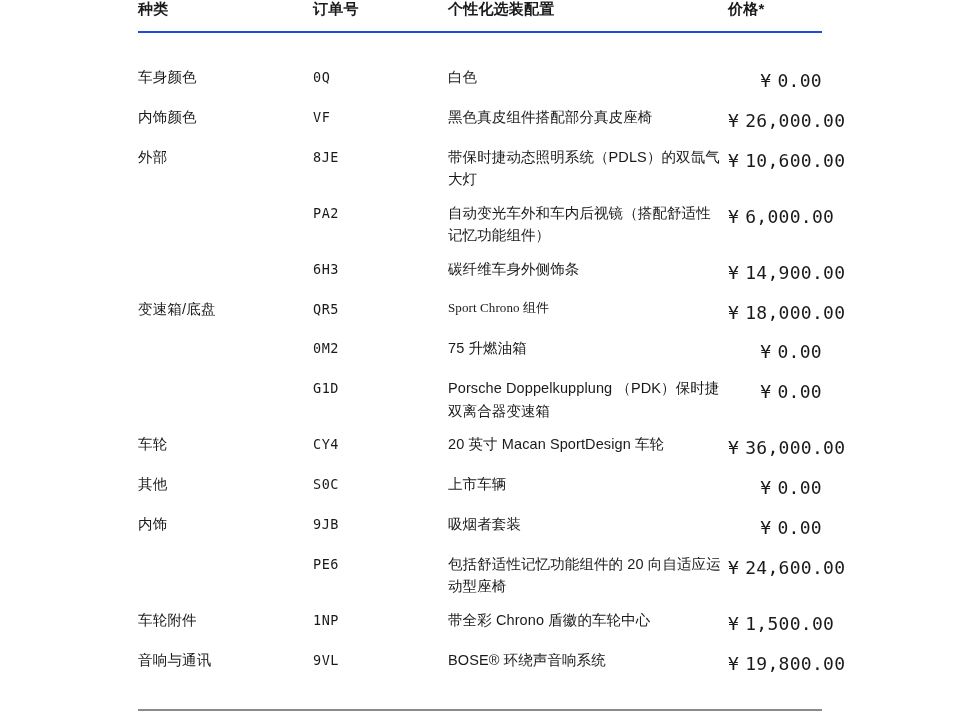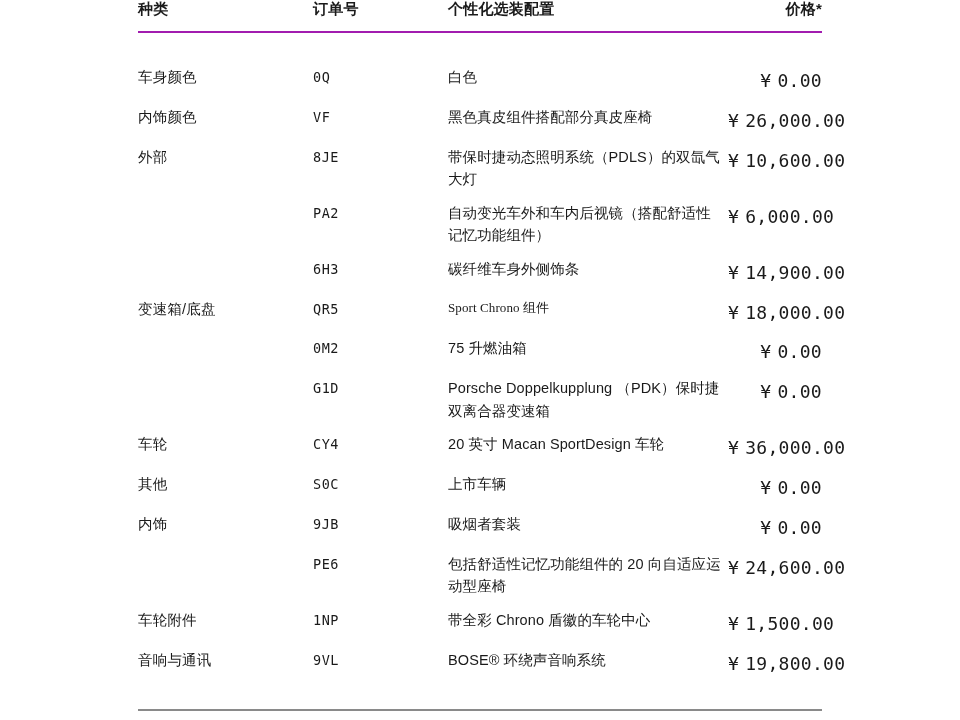--- a/index.html
+++ b/index.html
@@ -34,24 +34,23 @@
 
   thead th {
     font-size: 15px;
     font-weight: bold;
     text-align: left;
     padding: 0 0 12px 0;
     vertical-align: top;
     letter-spacing: 0.2px;
   }
   thead th.price-head {
-    text-align: right;
   }
   thead tr.head-row {
-    border-bottom: 2px solid #a21caf;
+    border-bottom: 2px solid #1d4ed8;
   }
 
   tbody tr.spacer td {
     height: 33px;
     padding: 0;
     border: none;
   }
 
   tbody td {
     font-size: 14.5px;

